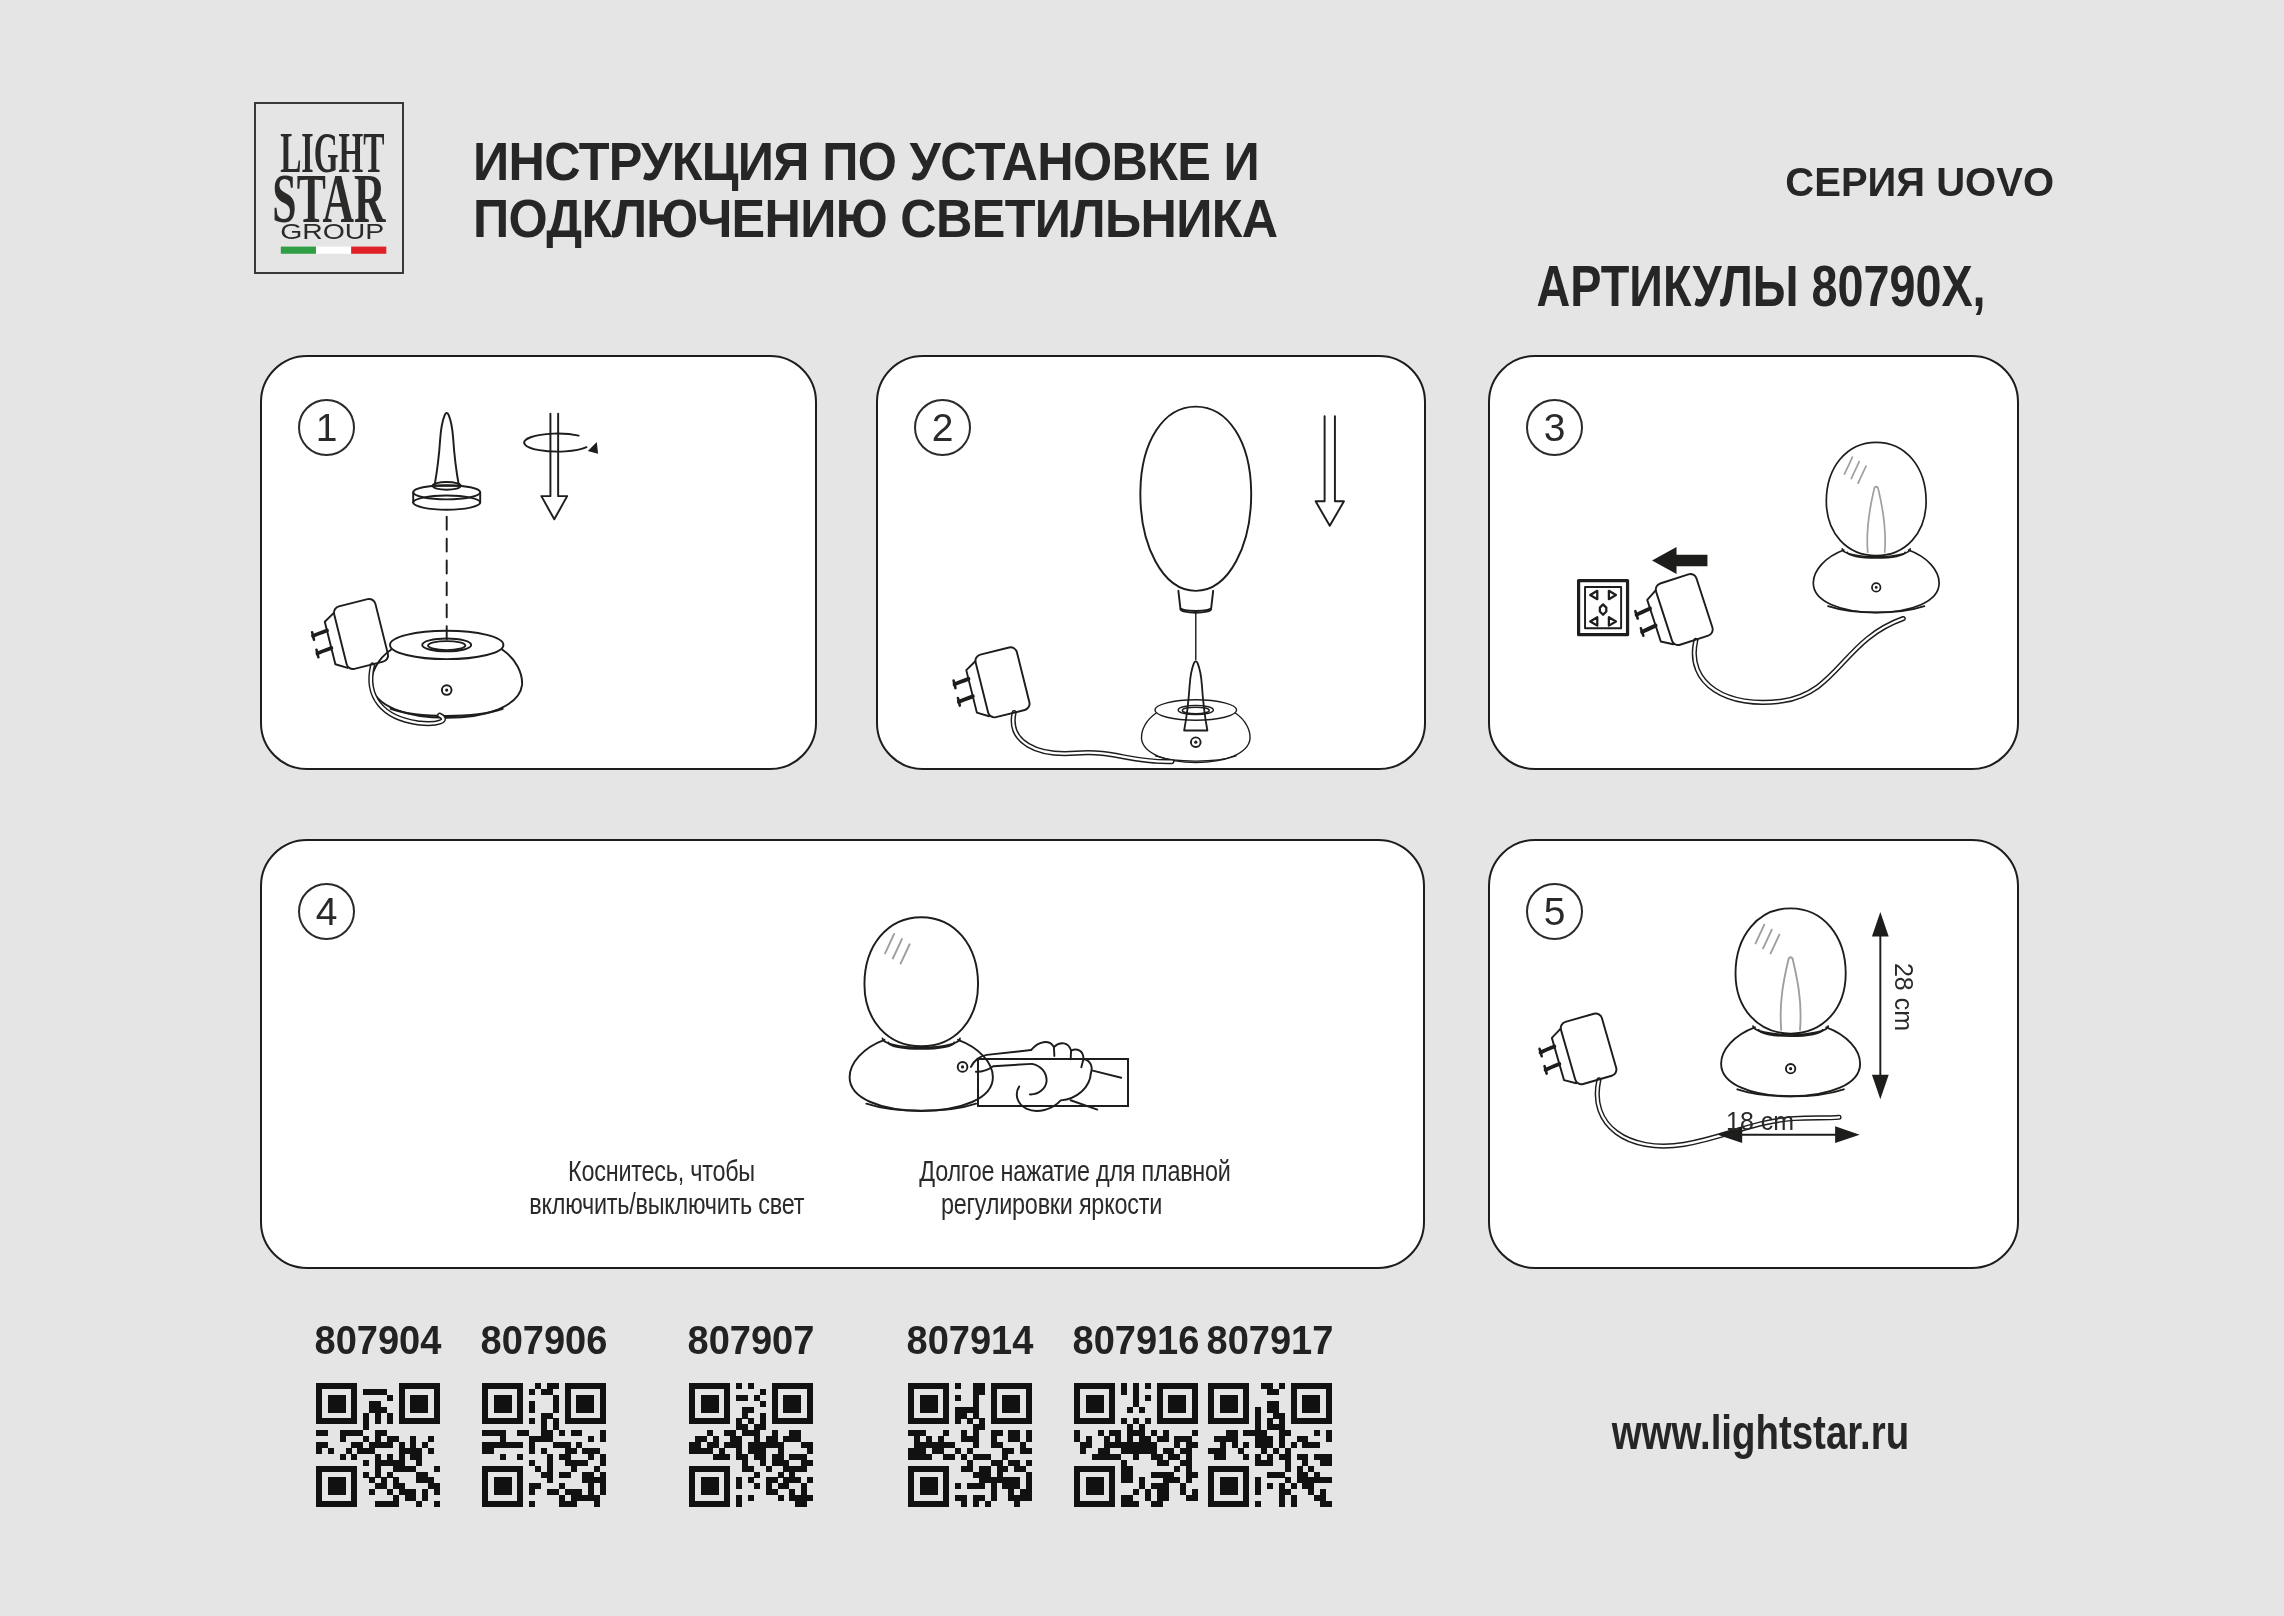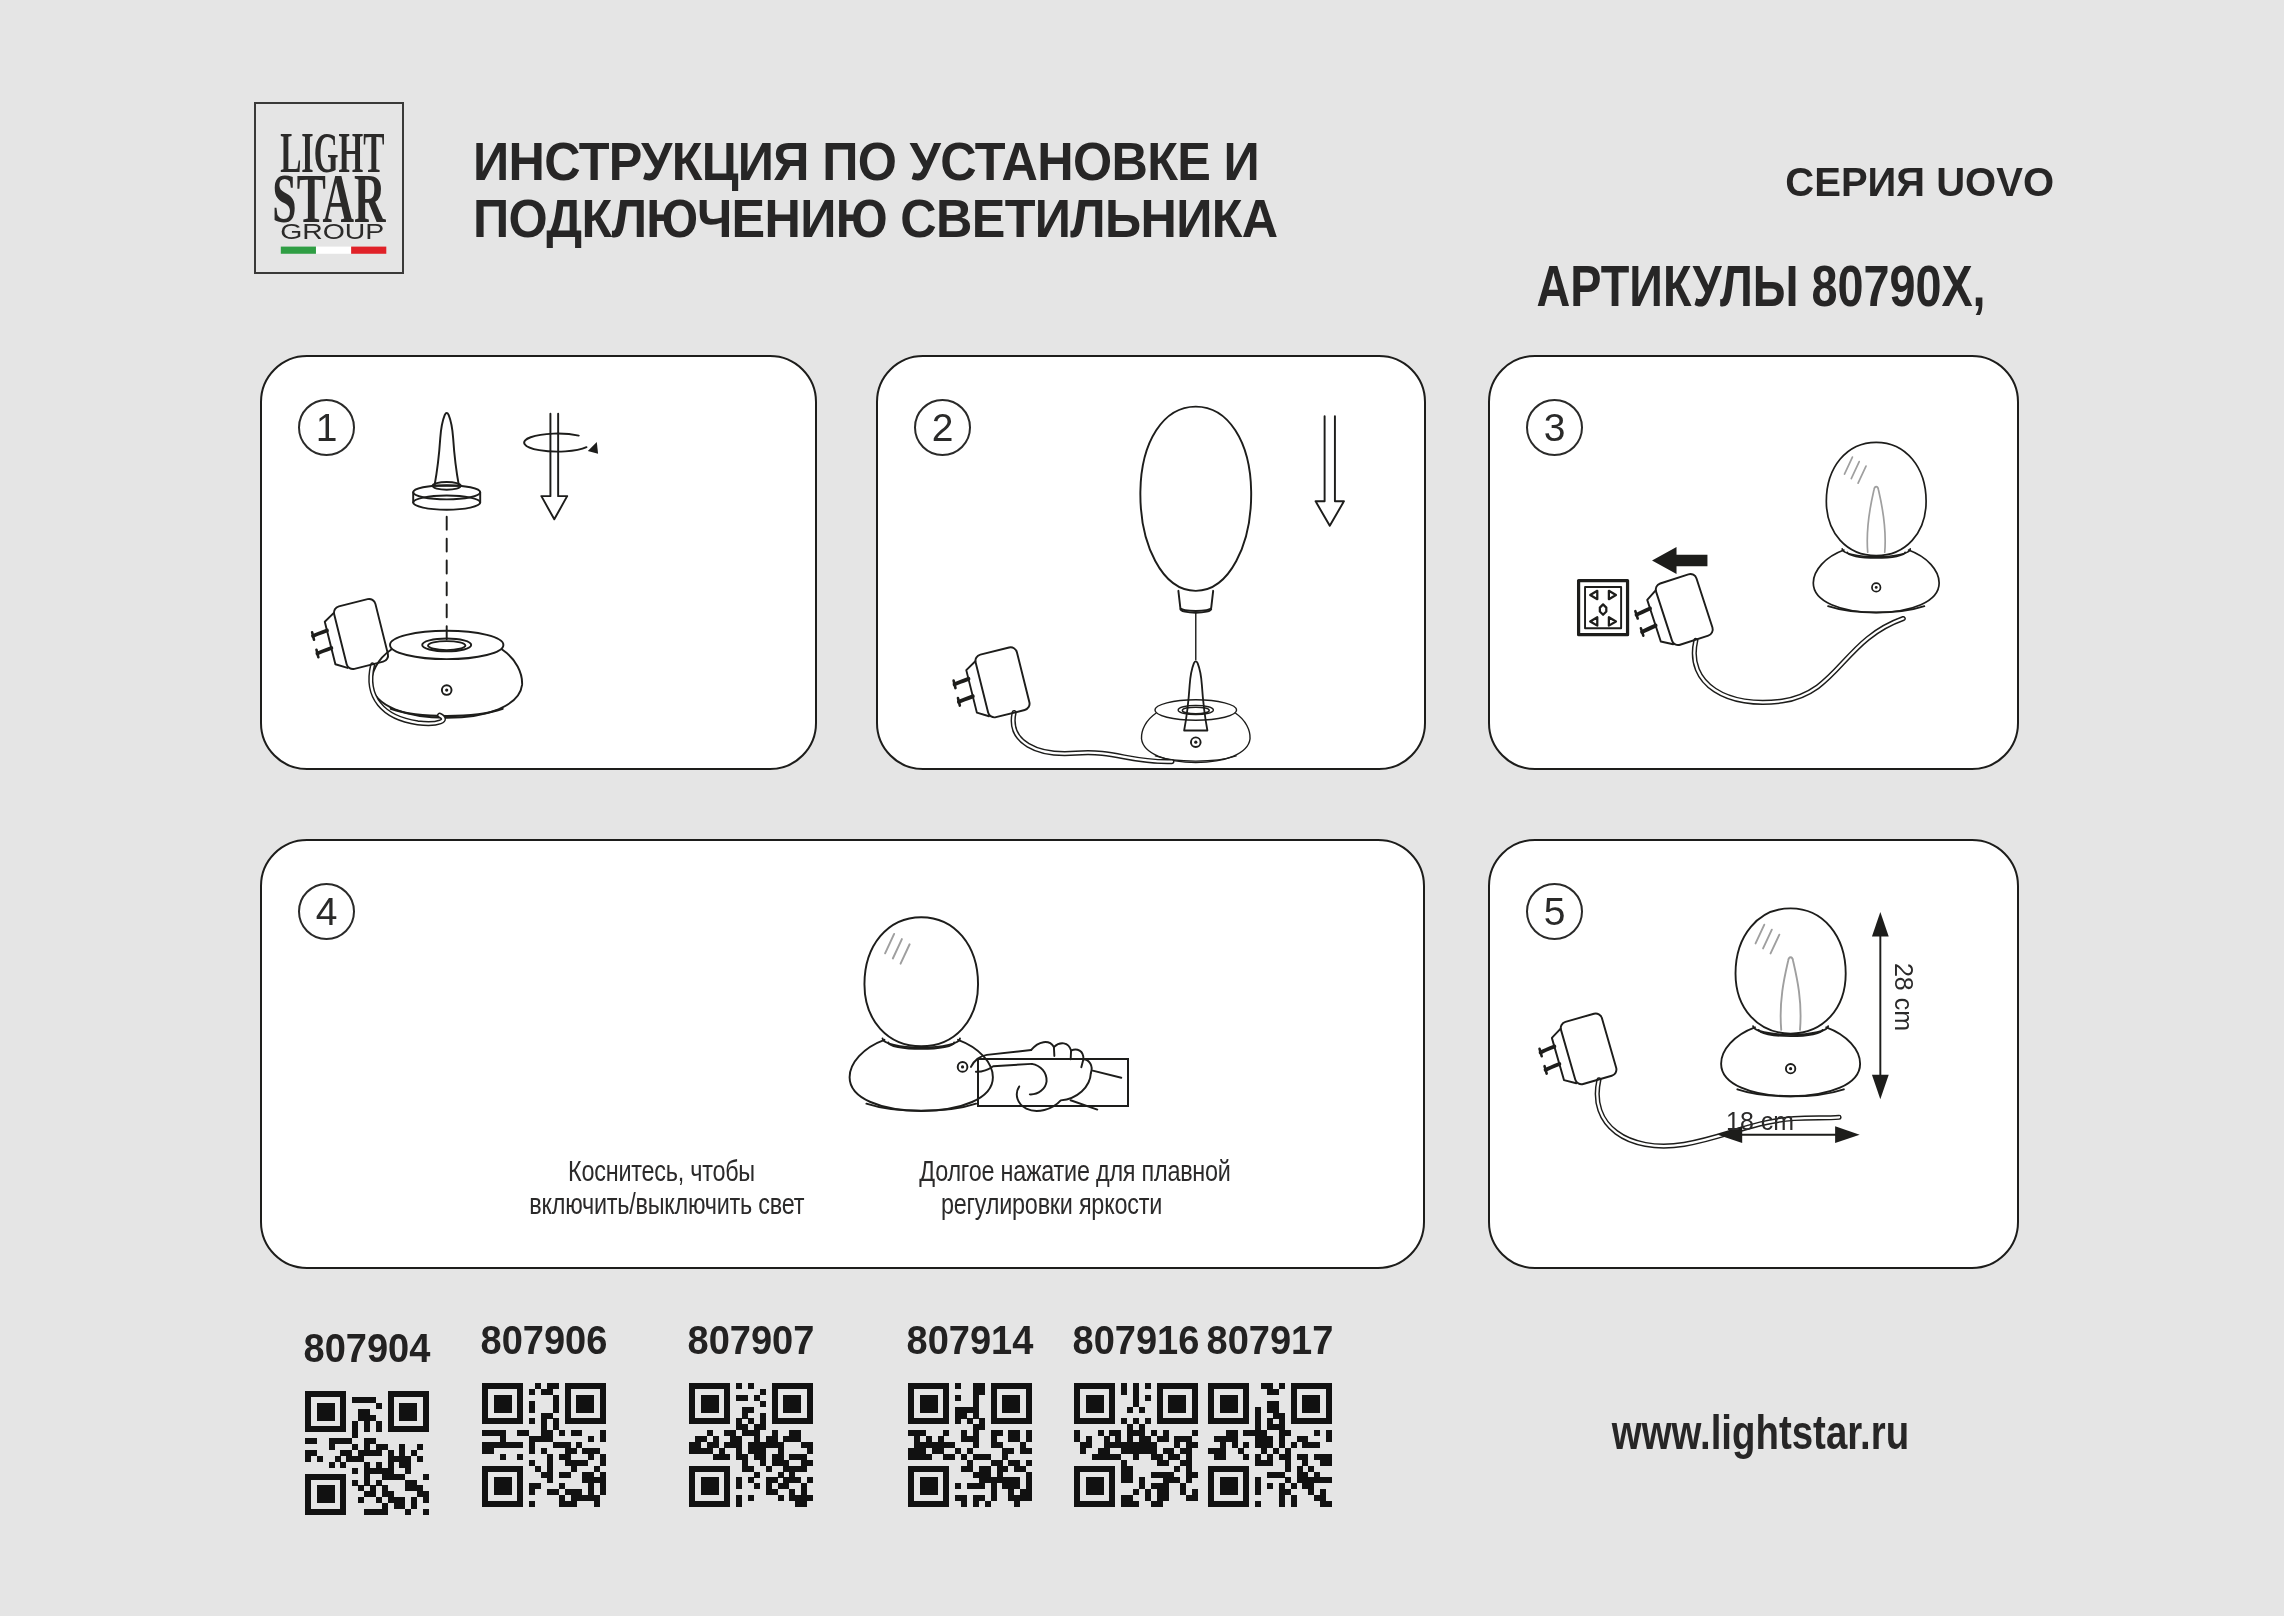--- a/index.html
+++ b/index.html
@@ -276,21 +276,21 @@
       <g transform="translate(352,455)">
         <path d="M 34,0 H 186" class="ln" stroke-width="5"></path>
         <path class="fl" d="M 38,-13 L 0,0 L 38,13 Z"></path>
         <path class="fl" d="M 182,-13 L 220,0 L 182,13 Z"></path>
       </g>
     </svg>
     <div class="dim-label" style="left:413px;top:156px;transform:translate(-50%,-50%) rotate(90deg);">28 cm</div>
     <div class="dim-label" style="left:236px;top:266px;width:130px;text-align:left;">18 cm</div>
   </div>
 
-  <div class="qr-item" style="left:289px;margin-top:8px;">
+  <div class="qr-item" style="left:300px;">
     <div class="qr-num">807904</div>
     <svg class="qr-svg" viewBox="0 0 21 21">
         <rect x="0" y="0" width="1.02" height="1.02" fill="#111"></rect>
         <rect x="1" y="0" width="1.02" height="1.02" fill="#111"></rect>
         <rect x="2" y="0" width="1.02" height="1.02" fill="#111"></rect>
         <rect x="3" y="0" width="1.02" height="1.02" fill="#111"></rect>
         <rect x="4" y="0" width="1.02" height="1.02" fill="#111"></rect>
         <rect x="5" y="0" width="1.02" height="1.02" fill="#111"></rect>
         <rect x="6" y="0" width="1.02" height="1.02" fill="#111"></rect>
         <rect x="14" y="0" width="1.02" height="1.02" fill="#111"></rect>

